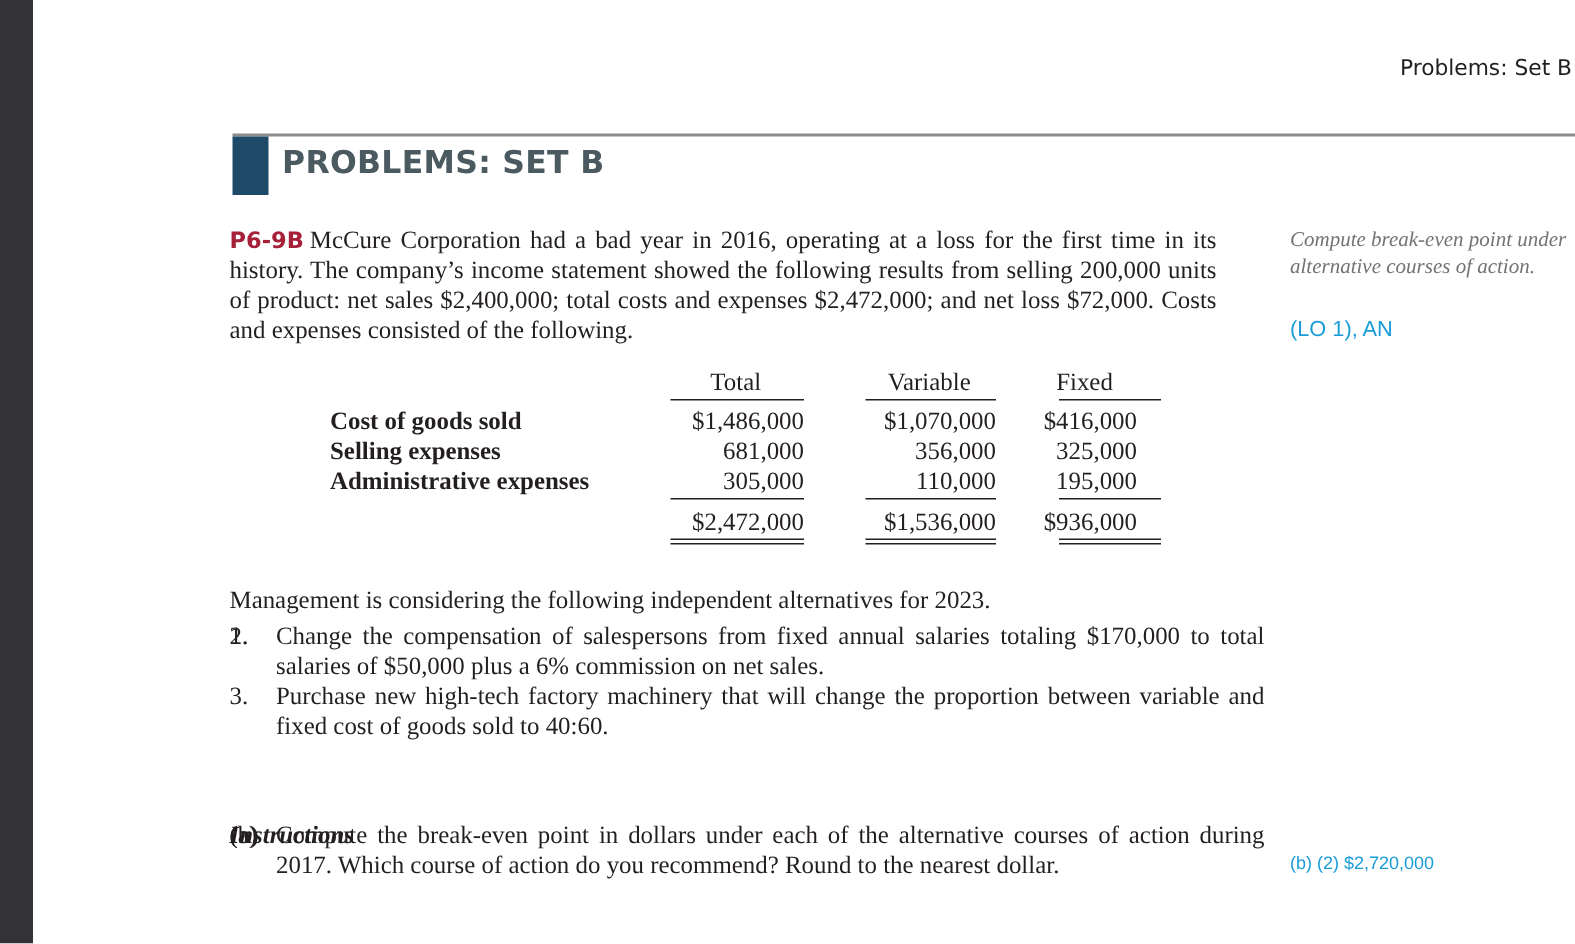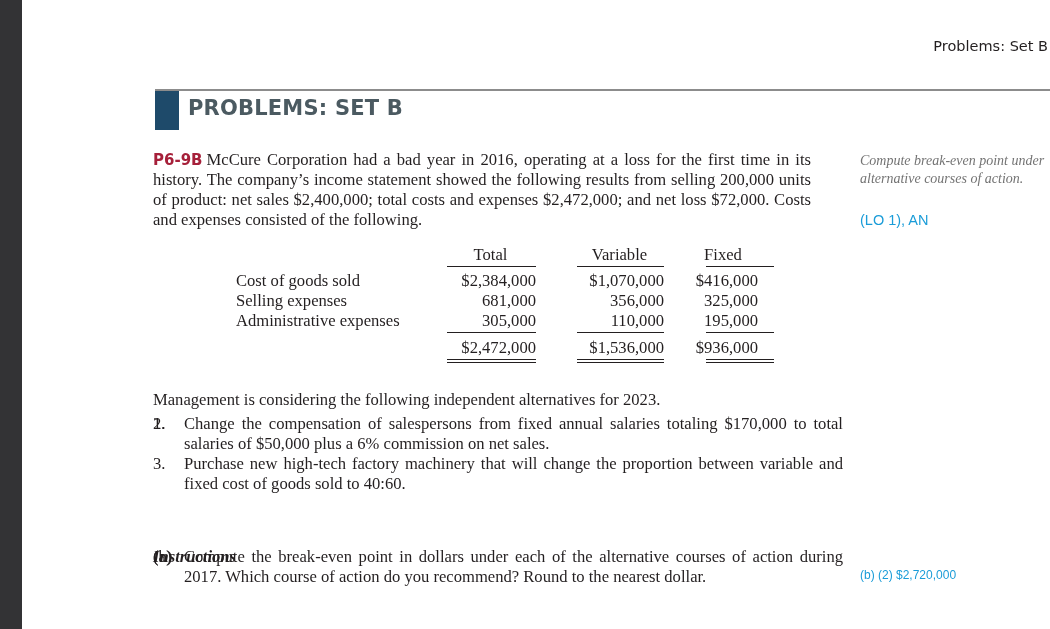--- a/index.html
+++ b/index.html
@@ -19,21 +19,21 @@
     .p-code { font-family: "DejaVu Sans", "Liberation Sans", sans-serif; font-weight: bold; color: #a6203a; font-size: 15px; margin-right: 4px; }
 
     .margin-note { position: absolute; left: 860px; top: 152px; width: 190px; font-style: italic; font-size: 14px; line-height: 18px; color: #737373; }
     .margin-lo { position: absolute; left: 860px; top: 212px; font-family: "Liberation Sans", "DejaVu Sans", sans-serif; font-size: 14.5px; color: #1a9cd8; }
     .margin-lo b { font-weight: normal; }
     .margin-answer { position: absolute; left: 860px; top: 568px; font-family: "Liberation Sans", "DejaVu Sans", sans-serif; font-size: 12px; color: #1a9cd8; }
 
     
     .cost-table { position: absolute; left: 220px; top: 245px; font-size: 16.6px; }
     .row { position: absolute; left: 0; height: 20px; line-height: 20px; white-space: nowrap; }
-    .lbl { position: absolute; left: 16px; }
+    .lbl { position: absolute; left: 0; font-weight: bold; }
     .num { position: absolute; text-align: right; }
     .hdr { position: absolute; text-align: center; font-weight: normal; }
     .c-total { left: 225px; width: 91px; }
     .c-var   { left: 355px; width: 89px; }
     .c-fixed { left: 468px; width: 70px; }
     .rule { position: absolute; height: 1px; background: #231f20; }
     .dbl { position: absolute; height: 4px; border-top: 1px solid #231f20; border-bottom: 1px solid #231f20; }
 
     .p-mgmt { left: 153px; top: 390px; width: 690px; }
     .list { position: absolute; left: 153px; width: 690px; font-size: 16.6px; line-height: 20px; }
@@ -64,21 +64,21 @@
     <span class="hdr c-total">Total</span>
     <span class="hdr c-var">Variable</span>
     <span class="hdr c-fixed">Fixed</span>
   </div>
   <div class="rule" style="top:21px; left:227px; width:89px;"></div>
   <div class="rule" style="top:21px; left:357px; width:87px;"></div>
   <div class="rule" style="top:21px; left:486px; width:68px;"></div>
 
   <div class="row" style="top:26px">
     <span class="lbl">Cost of goods sold</span>
-    <span class="num c-total">$2,384,000</span>
+    <span class="num c-total">$1,486,000</span>
     <span class="num c-var">$1,070,000</span>
     <span class="num c-fixed">$416,000</span>
   </div>
   <div class="row" style="top:46px">
     <span class="lbl">Selling expenses</span>
     <span class="num c-total">681,000</span>
     <span class="num c-var">356,000</span>
     <span class="num c-fixed">325,000</span>
   </div>
   <div class="row" style="top:66px">

